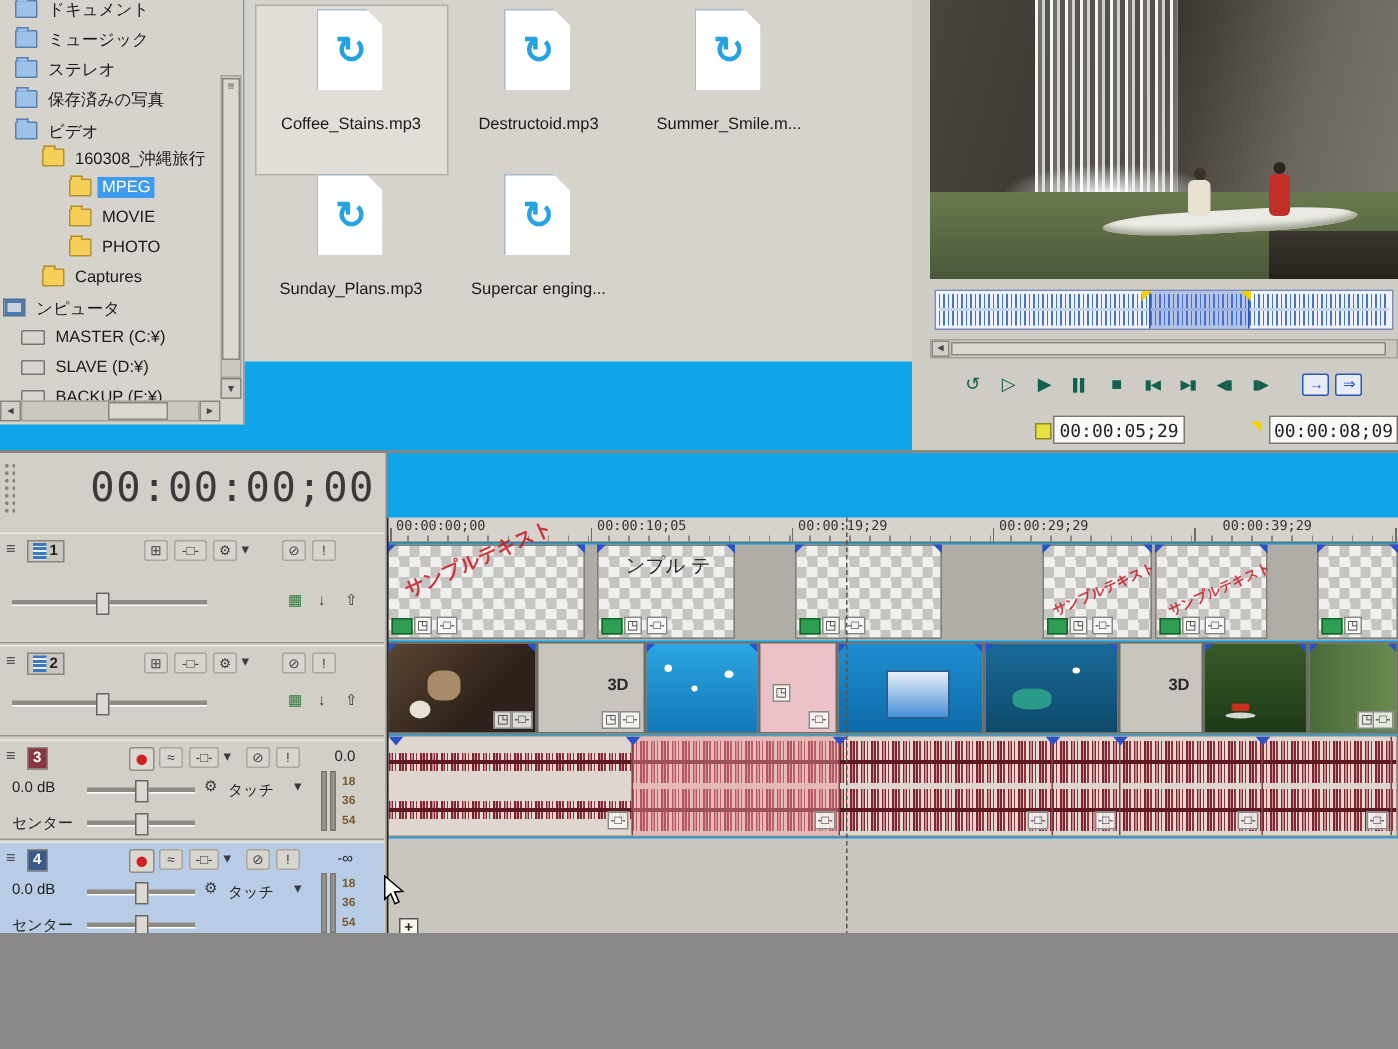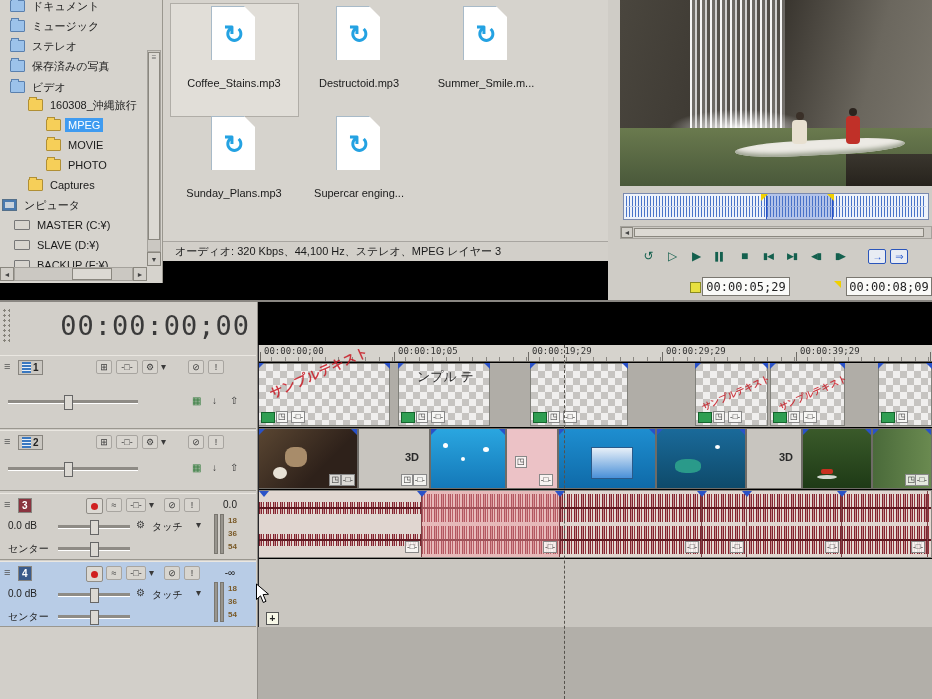--- a/index.html
+++ b/index.html
@@ -1,16 +1,16 @@
 <!DOCTYPE html>
 <html><head>
 <meta charset="utf-8">
 <style>
   html,body{margin:0;padding:0;background:#888}
-  #stage{position:relative;width:932px;height:699px;overflow:hidden;background:#000000;
+  #stage{position:relative;width:932px;height:622px;overflow:hidden;background:#0ea5e9;
          font-family:"Liberation Sans",sans-serif;color:#1a1a1a;cursor:default}
   .abs{position:absolute}
   
   #tree{position:absolute;left:0;top:0;width:163px;height:283px;background:#d6d3cd;border-right:1px solid #9a978f;box-sizing:border-box}
   .titem{position:absolute;height:18px;display:flex;align-items:center;gap:4px;font-size:11px;white-space:nowrap}
   .folder{width:13px;height:10px;background:#f6cf59;border:1px solid #b08f35;border-radius:1px;position:relative;flex:0 0 auto}
   .folder::before{content:"";position:absolute;top:-3px;left:0;width:6px;height:2px;background:inherit;border:1px solid;border-color:inherit;border-bottom:none}
   .folder.sys{background:#9cc2ea;border-color:#5a80ae}
   .computer{width:13px;height:10px;background:#c9d2dc;border:1px solid #55708a;box-shadow:inset 0 0 0 2px #4a7ab0;flex:0 0 auto}
   .drive{width:14px;height:8px;background:#d8d5cf;border:1px solid #777;border-radius:1px;flex:0 0 auto}
@@ -210,21 +210,20 @@
         </span>
       <span class="flabel">Sunday_Plans.mp3</span>
     </div>
     <div class="fitem" style="left:135px;top:116px">
       <span class="mp3icon">
           <b class="mp3glyph">↻</b>
         </span>
       <span class="flabel">Supercar enging...</span>
     </div>
   </div>
-  <div id="infobar">オーディオ: 320 Kbps、44,100 Hz、ステレオ、MPEG レイヤー 3</div>
 
 
   <div id="preview">
     <div id="video">
       <div class="wfall"></div>
       <div class="mist"></div>
       <div class="water"></div>
       <div class="rockbr"></div>
       <div class="canoe"></div>
       <div class="p1t"></div>
@@ -380,21 +379,21 @@
     </span>
   </div>
 
   <div id="ruler">
     <div class="tickminor"></div>
     <div class="tickmajor"></div>
     <span class="rlab" style="left:6px">00:00:00;00</span>
     <span class="rlab" style="left:140px">00:00:10;05</span>
     <span class="rlab" style="left:274px">00:00:19;29</span>
     <span class="rlab" style="left:408px">00:00:29;29</span>
-    <span class="rlab" style="left:542px">00:00:39;29</span>
+    <span class="rlab" style="left:557px">00:00:39;29</span>
   </div>
 
   <div class="rowbg" style="top:363px;height:64px;background:#b0ada7"></div>
   <div class="rowbg" style="top:428px;height:61px;background:#b0ada7"></div>
   <div class="rowbg" style="top:490px;height:68px;background:#b0ada7"></div>
   <div class="rowbg" style="top:559px;height:68px;background:#c9c6c0"></div>
   <div class="rowbg" style="top:627px;height:72px;background:#b2afa9"></div>
 
   <div class="vclip" style="left:258px;top:363px;width:132px">
     <span class="stamp" style="left:8px;top:22px;font-size:13px">サンプルテキスト</span>

